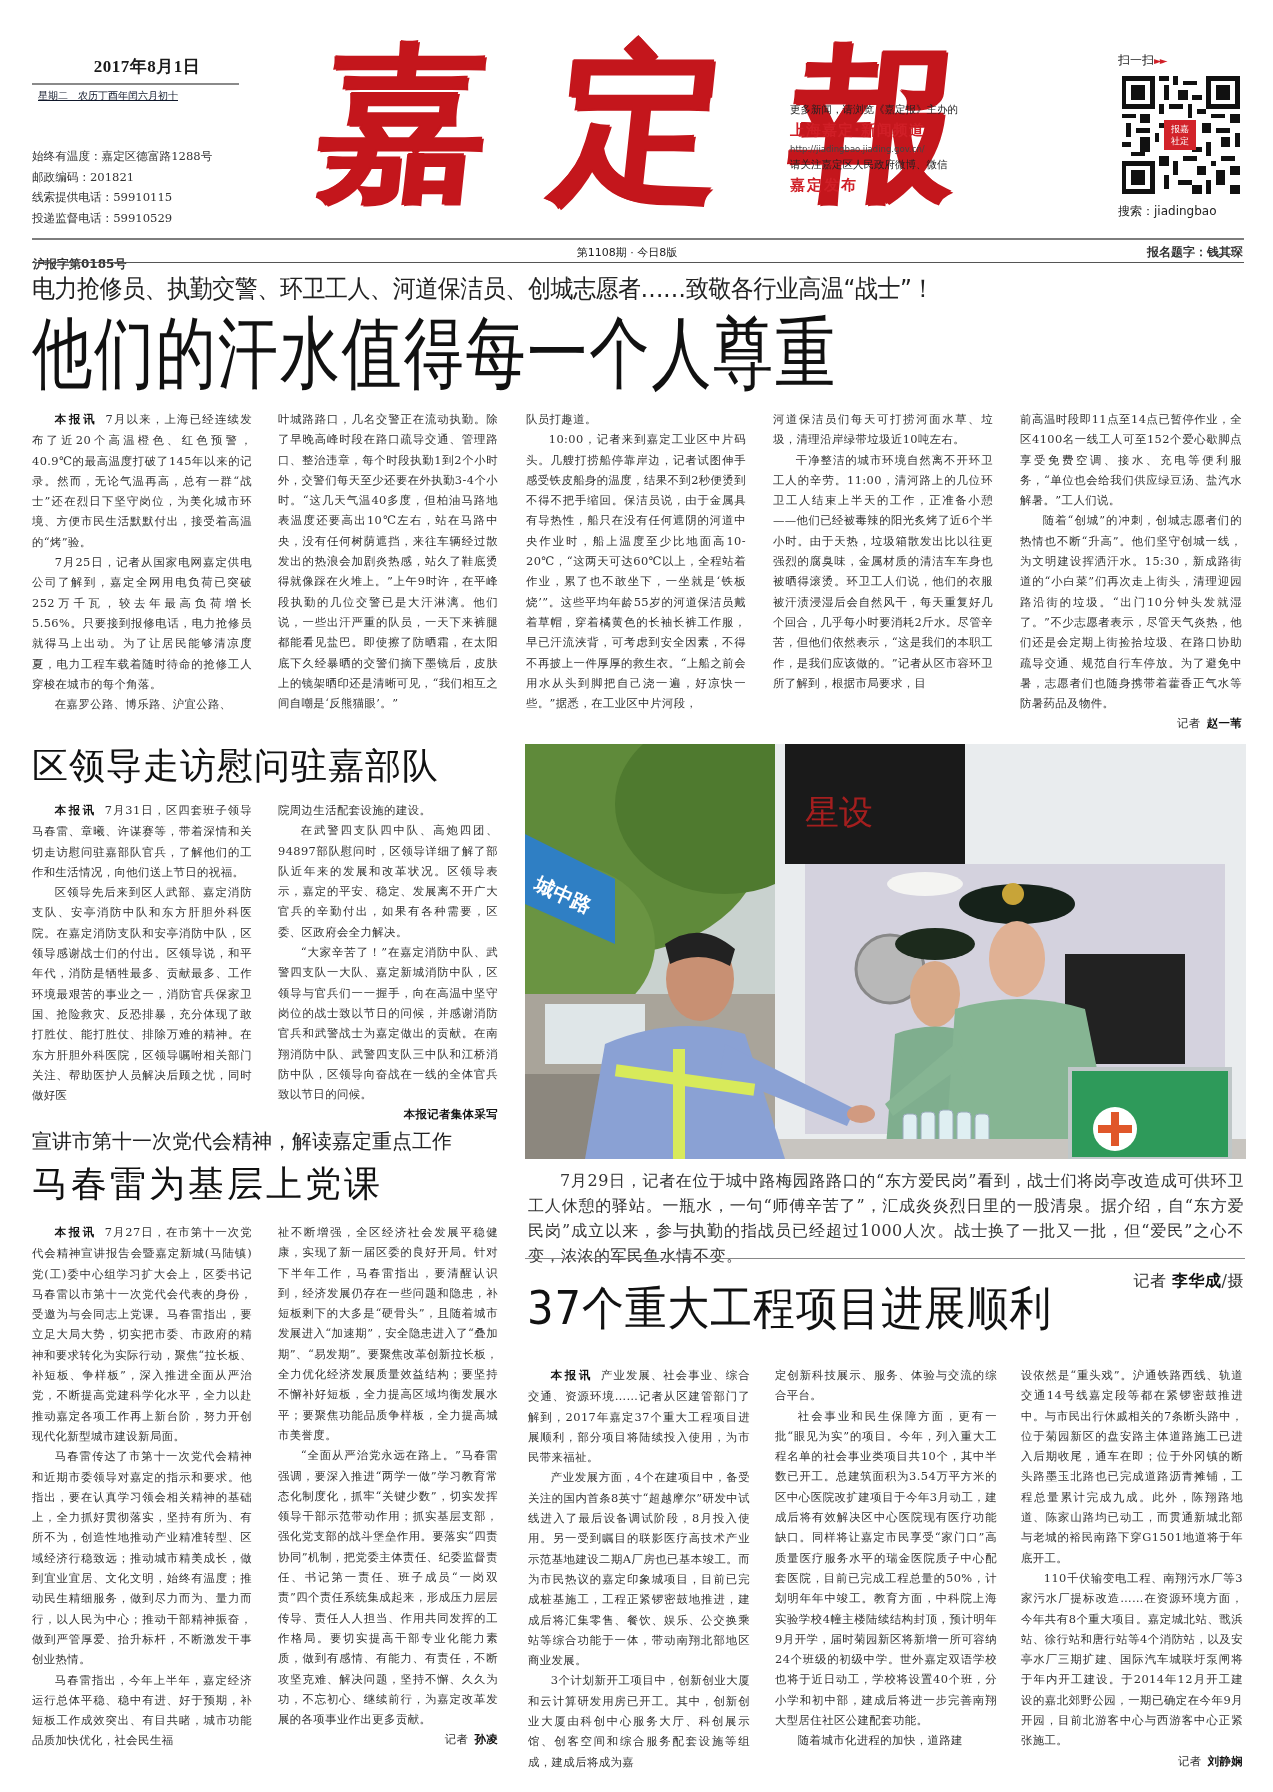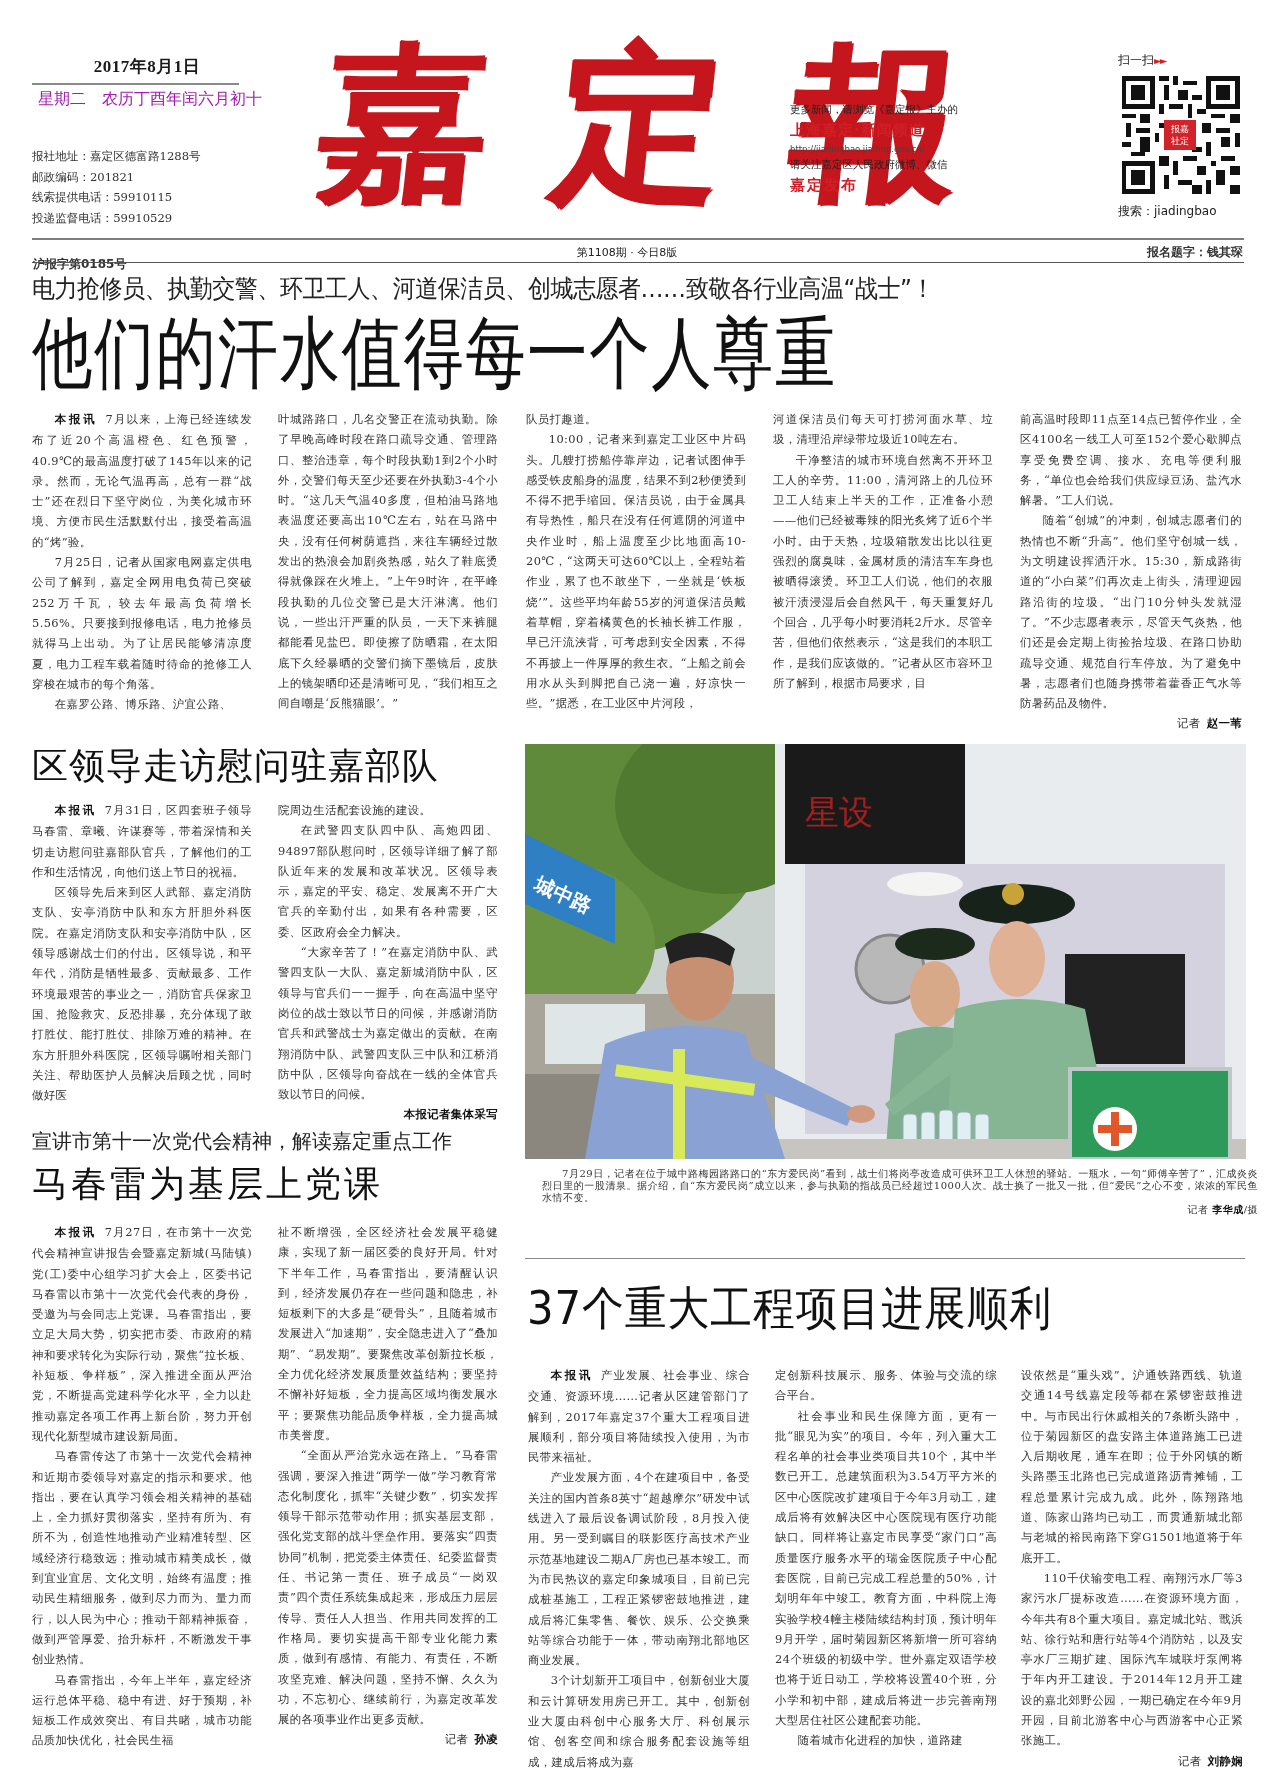--- a/index.html
+++ b/index.html
@@ -3,21 +3,21 @@
 <meta charset="utf-8">
 <style>
   * { box-sizing: border-box; margin: 0; padding: 0; }
   html, body { width: 1273px; height: 1792px; background: #ffffff; overflow: hidden; }
   body { position: relative; font-family: "DejaVu Serif", "Liberation Serif", serif; color: #2a2a2a; }
   .abs { position: absolute; }
 
   
   .date-main { left: 52px; top: 55px; width: 190px; font-family: Liberation Serif, serif; font-weight: bold; font-size: 17px; color: #1a1a1a; text-align: center; letter-spacing: 0.5px; }
   .date-rule { left: 32px; top: 83px; width: 207px; height: 2px; background: #8a8a8a; }
-  .date-sub { left: 38px; top: 89px; font-size: 16px; color: #a21caf; white-space: pre; }
+  .date-sub { left: 38px; top: 89px; font-size: 10px; color: #0f172a; white-space: pre; text-decoration: underline; }
   .info-lines { left: 32px; top: 146px; font-size: 11.6px; line-height: 20.5px; color: #333; }
   .info-lines div { white-space: nowrap; }
 
   .logo { left: 320px; top: 22px; width: 640px; height: 200px; display: flex; justify-content: space-between; align-items: center; }
   .logo span { font-family: "DejaVu Serif", serif; font-weight: bold; color: #c4161c; font-size: 168px; line-height: 1; transform: skewX(-6deg); text-shadow: 2px 2px 0 #c4161c, -1px 1px 0 #c4161c; }
 
   .promo { right: 315px; top: 103px; text-align: left; font-family: "DejaVu Sans", sans-serif; }
   .promo .p1 { font-size: 10.5px; color: #222; }
   .promo .p2 { font-size: 15px; font-weight: bold; color: #d01f27; margin-top: 4px; letter-spacing: 1px; }
   .promo .p3 { font-size: 8.5px; color: #444; margin-top: 4px; }
@@ -45,34 +45,34 @@
   .body-col p { text-indent: 2em; }
   .body-col .lead { font-weight: bold; font-family: Liberation Mono, monospace; color: #111; letter-spacing: 2px; margin-right: 8px; }
   .byline { text-align: right; font-size: 11.4px; }
   .byline b { font-family: "DejaVu Sans", sans-serif; color: #111; margin-left: 6px; }
 
   .h2 { font-family: "DejaVu Sans", sans-serif; color: #111; white-space: nowrap; }
 
   
   .photo { left: 525px; top: 744px; width: 721px; height: 415px; overflow: hidden; background: #d9dee0; }
   .photo svg { display: block; }
-  .caption { left: 528px; top: 1168px; width: 716px; font-size: 10px; line-height: 12px; color: #333; text-align: justify; letter-spacing: 0.5px; margin-left: 14px; }
+  .caption { left: 528px; top: 1168px; width: 716px; font-size: 16px; line-height: 25px; color: #333; text-align: justify; letter-spacing: 0.5px; }
   .caption p { text-indent: 2em; }
   .caption .credit { text-align: right; }
   .caption .credit b { font-family: "DejaVu Sans", sans-serif; color: #111; }
   .rule-right { left: 525px; top: 1258px; width: 720px; height: 1px; background: #888; }
 </style>
 </head>
 <body>
 
 <div class="abs date-main">2017年8月1日</div>
 <div class="abs date-rule"></div>
 <div class="abs date-sub">星期二　农历丁酉年闰六月初十</div>
 <div class="abs info-lines">
-  <div>报社地址：嘉定区德富路1288号</div>
+  <div>始终有温度：嘉定区德富路1288号</div>
   <div>邮政编码：201821</div>
   <div>线索提供电话：59910115</div>
   <div>投递监督电话：59910529</div>
 </div>
 
 <div class="abs logo">
   <span>嘉</span>
   <span>定</span>
   <span>報</span>
 </div>

